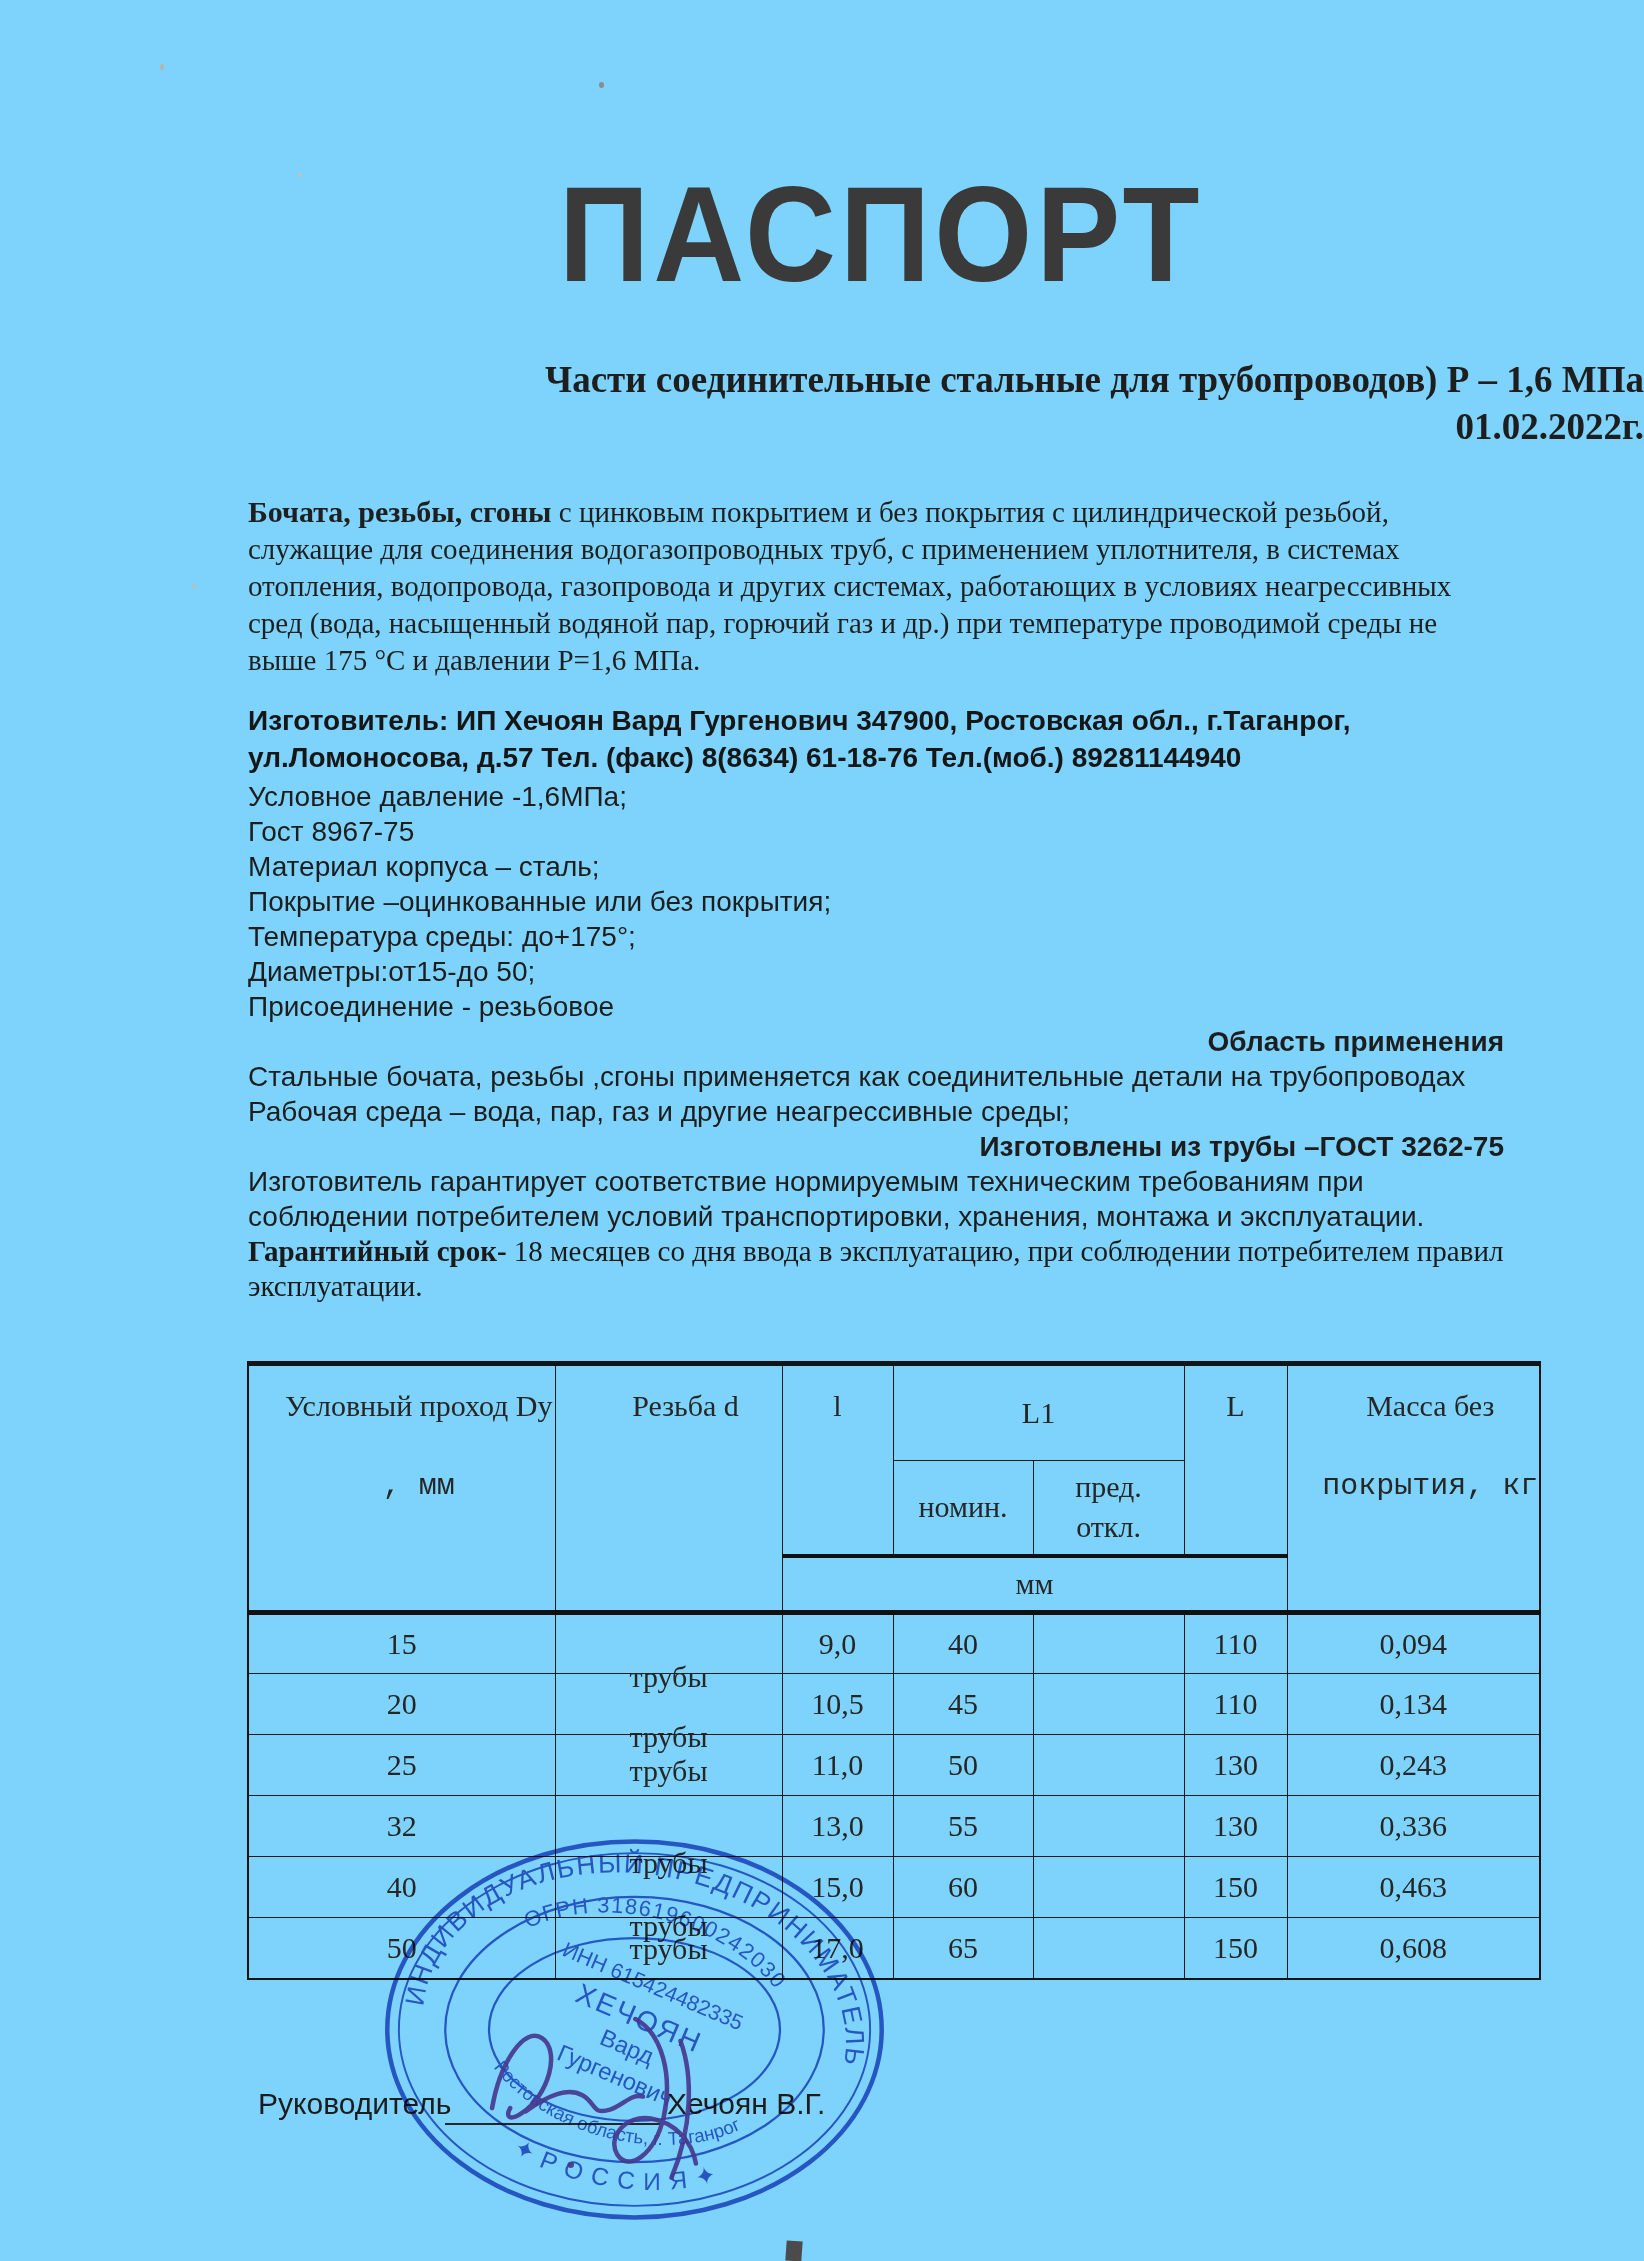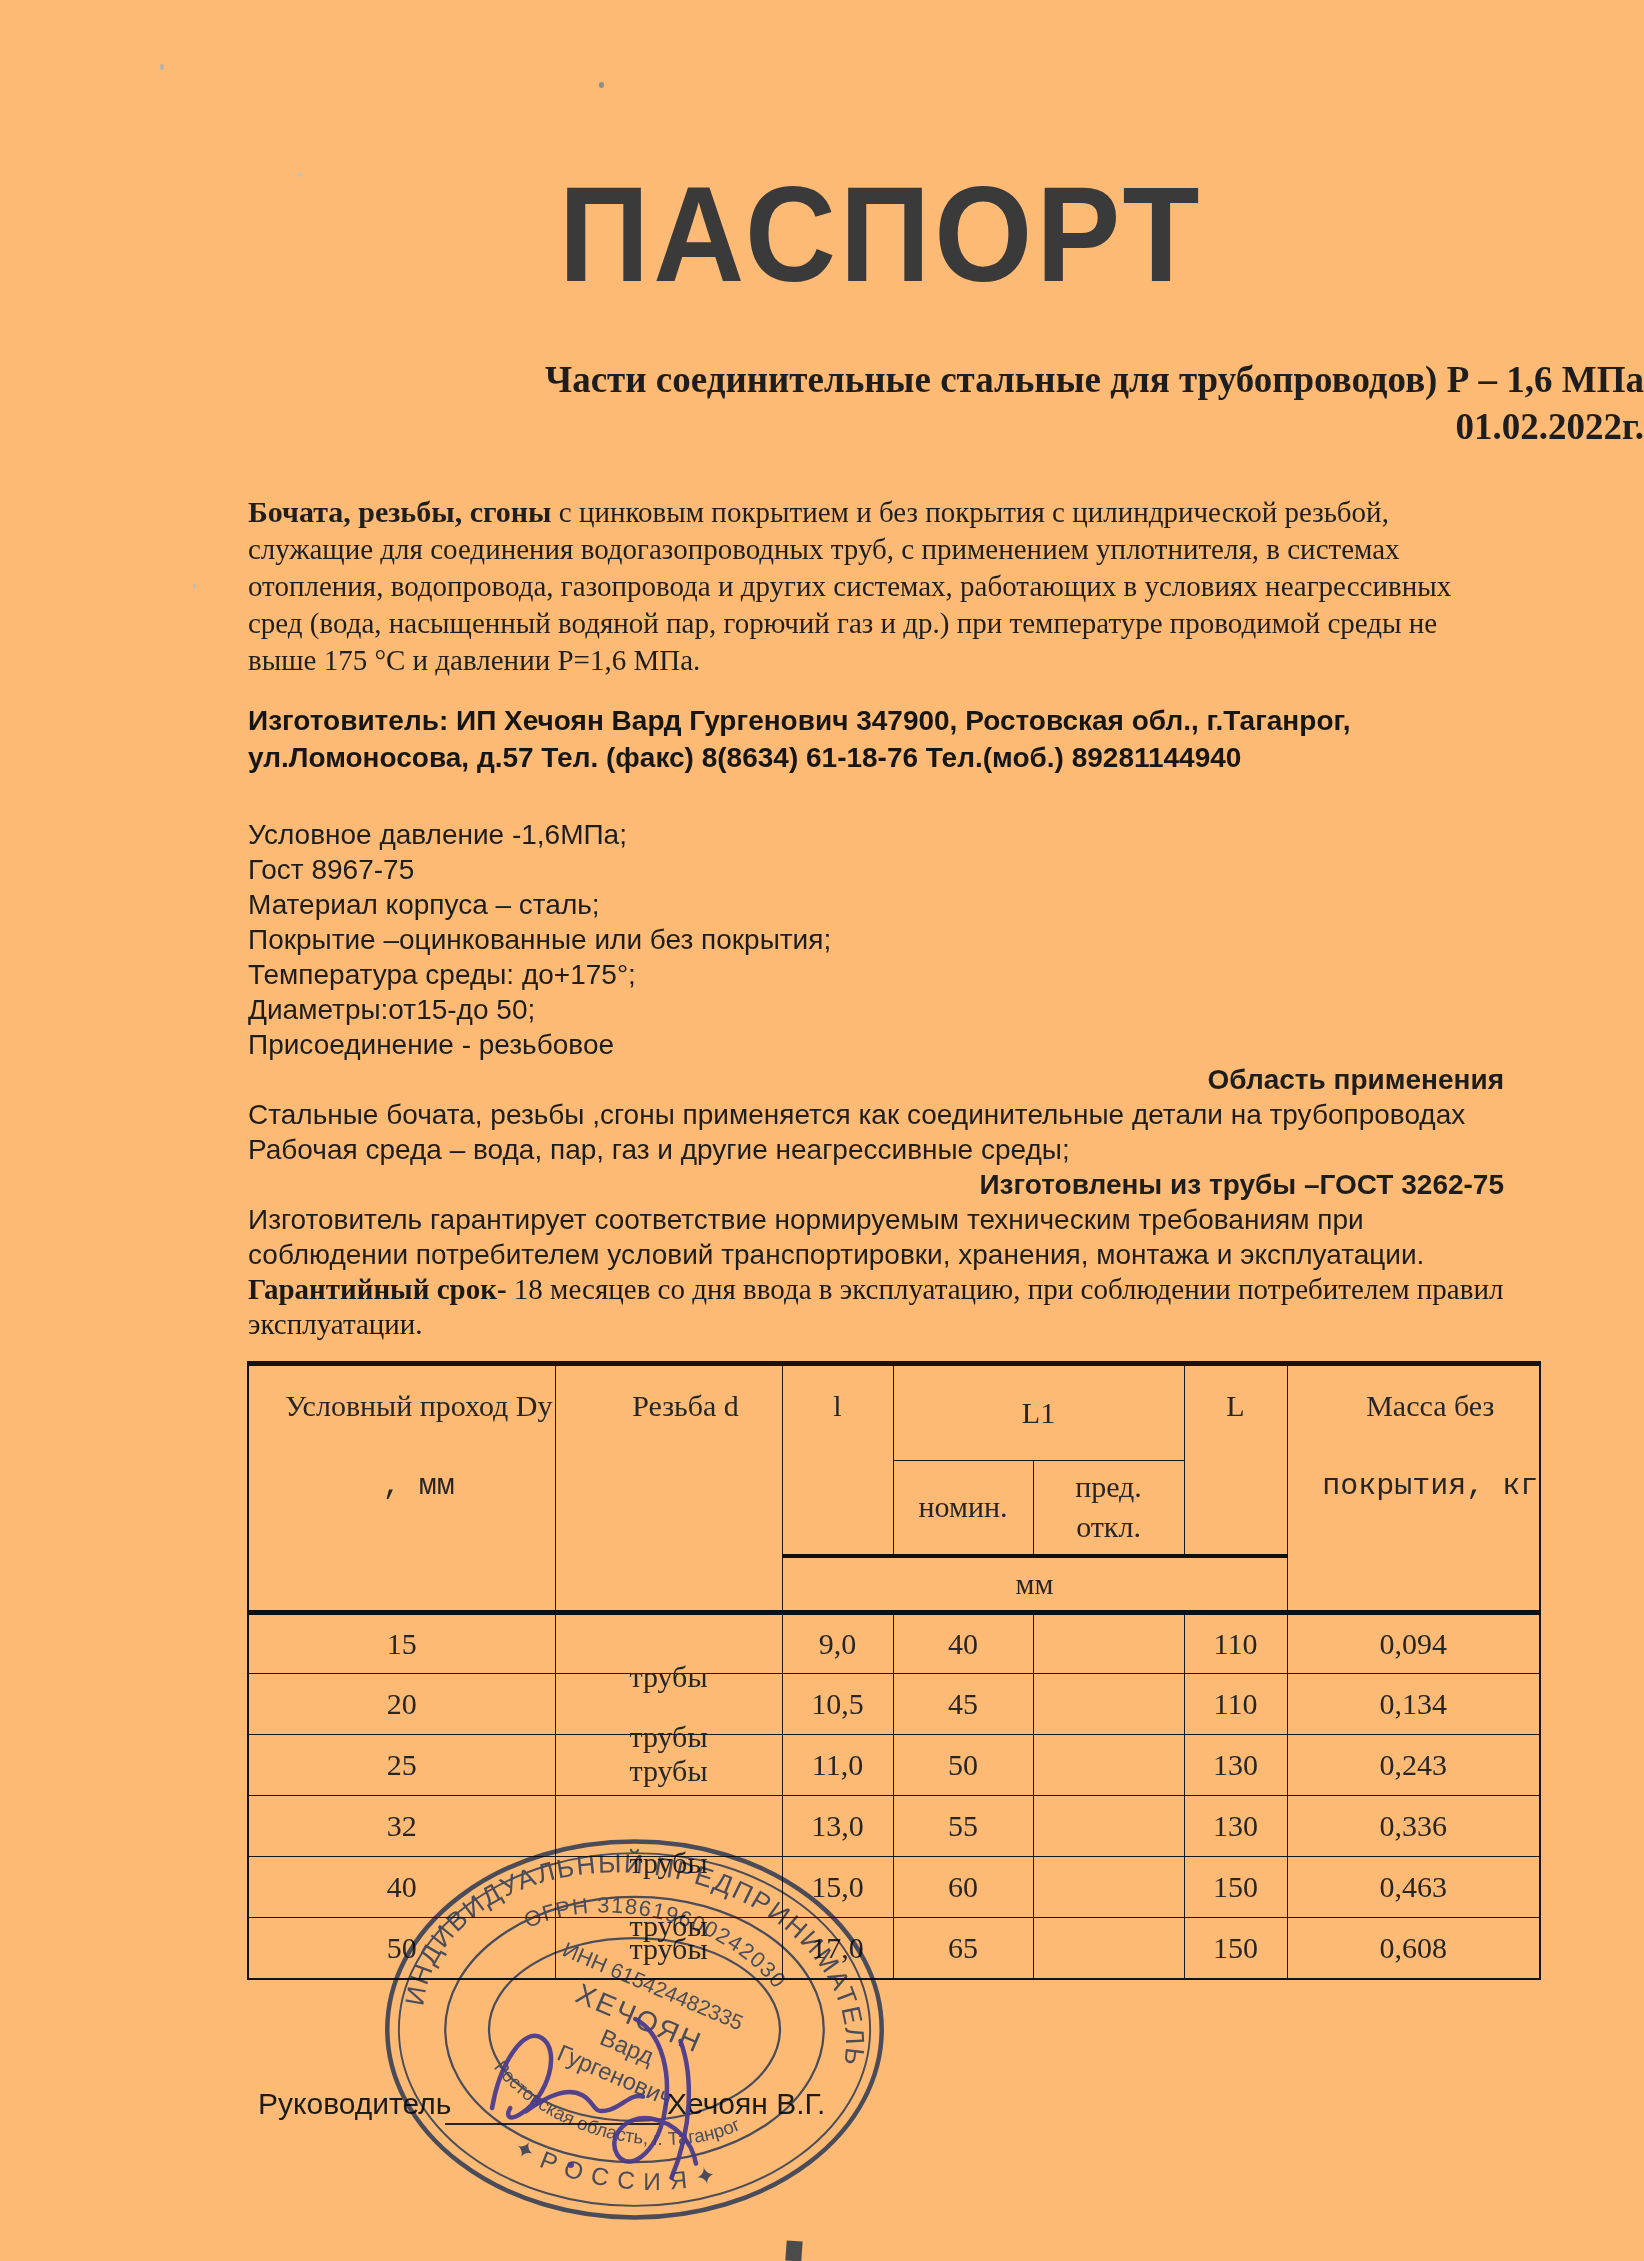--- a/index.html
+++ b/index.html
@@ -1,29 +1,29 @@
 <!DOCTYPE html>
 <html style="font-size:10.3px"><head>
 <meta charset="utf-8">
 <style>
   html,body{margin:0;padding:0;background:#9a9a9a;}
-  .page{position:relative;width:1644px;height:2261px;background:#fdba74;overflow:hidden;
+  .page{position:relative;width:1644px;height:2261px;background:#7dd3fc;overflow:hidden;
         font-family:"Liberation Serif",serif;color:#222;}
   
   .doc-title{position:absolute;top:162px;left:calc(50% + 59px);transform:translateX(-50%) scaleY(1.07);
         font-family:"Liberation Sans",sans-serif;font-weight:bold;font-size:126px;letter-spacing:3.9px;
         color:#3a3a3a;white-space:nowrap;}
   .subtitle-block{position:absolute;top:356px;left:0;right:0;text-align:right;padding-left:90px;
         font-family:"Liberation Serif",serif;font-weight:bold;font-size:37px;line-height:47px;color:#1e1e1e;}
   
   .intro{position:absolute;top:464px;left:248px;width:1256px;font-size:29px;line-height:37px;color:#1f1f1f;}
   .intro b{font-size:30px;}
   .manufacturer{position:absolute;top:674px;left:248px;width:1256px;
         font-family:"Liberation Sans",sans-serif;font-weight:bold;font-size:28px;line-height:37px;color:#161616;}
-  .specs{position:absolute;top:817px;left:248px;width:1256px;font-size:28px;line-height:35px;}
+  .specs{position:absolute;top:779px;left:248px;width:1256px;font-size:28px;line-height:35px;}
   .spec-line{font-family:"Liberation Sans",sans-serif;color:#1d1d1d;}
   .spec-line.serif{font-family:"Liberation Serif",serif;font-size:29px;color:#1a1a1a;}
   .spec-line.bold{font-weight:bold;text-align:right;}
   
   .spec-table{position:absolute;top:1361px;left:247px;border-collapse:collapse;table-layout:fixed;
         width:1293px;font-family:"Liberation Serif",serif;font-size:30px;color:#262626;}
   .spec-table td{border:1.9px solid #1a1a1a;text-align:center;padding:0;overflow:visible;}
   .spec-table{border:2.6px solid #141414;border-top-width:5.2px;}
   tr.h1{height:97px;} tr.h2{height:95px;} tr.h3{height:57px;} tbody tr{height:61px;}
   td.v-top{vertical-align:top;padding-top:23px;}

